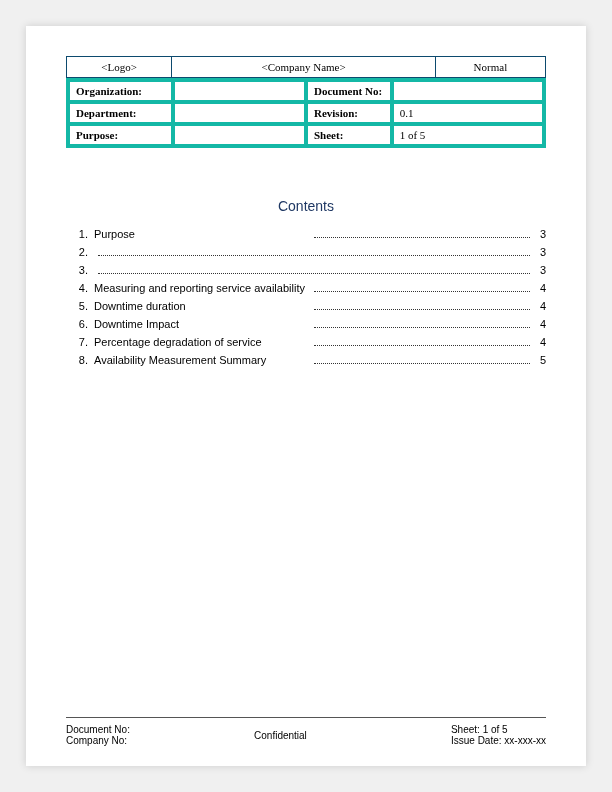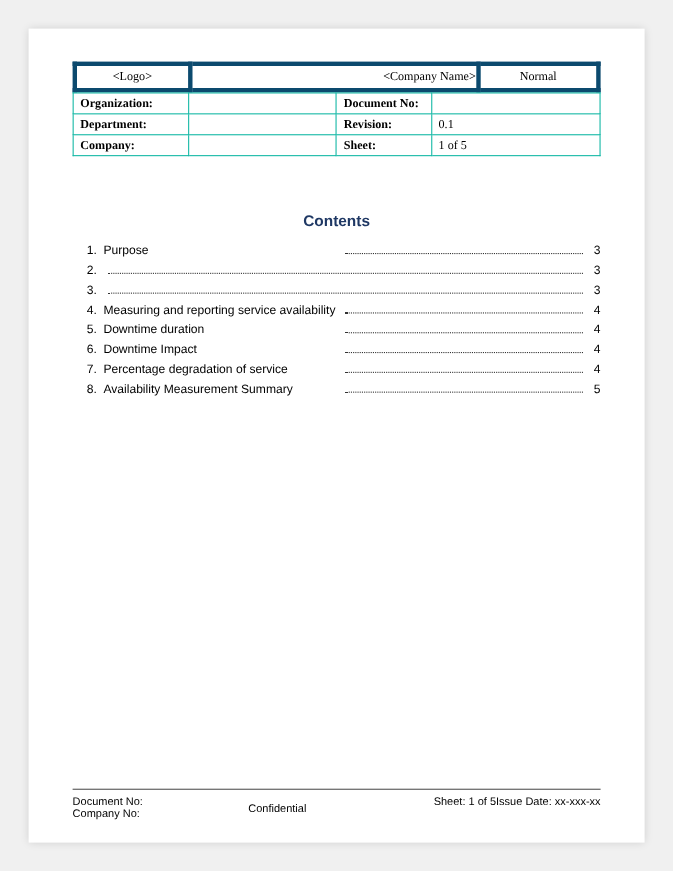--- a/index.html
+++ b/index.html
@@ -27,33 +27,33 @@
     }
 
     
     .header-table {
       width: 100%;
       border-collapse: collapse;
       margin-bottom: 0;
     }
 
     .header-table td {
-      border: 4px solid #0c4a6e;
+      border: 1px solid #0c4a6e;
       padding: 4px 0;
       font-size: 11px;
     }
 
     .header-table .logo-cell {
       width: 22%;
       text-align: center;
     }
 
     .header-table .company-cell {
       width: 55%;
-      text-align: right;
+      text-align: center;
     }
 
     .header-table .normal-cell {
       width: 23%;
       text-align: center;
     }
 
     
     .title-banner {
       background-color: #1f3864;
@@ -66,21 +66,21 @@
     }
 
     
     .info-table {
       width: 100%;
       border-collapse: collapse;
       margin-bottom: 20px;
     }
 
     .info-table td {
-      border: 1px solid #14b8a6;
+      border: 4px solid #14b8a6;
       padding: 3px 6px;
       font-size: 11px;
     }
 
     .info-table .label-cell {
       width: 22%;
       font-weight: bold;
     }
 
     .info-table .value-cell {
@@ -99,21 +99,21 @@
     
     .contents-section {
       flex: 1;
       padding-top: 30px;
     }
 
     .contents-title {
       text-align: center;
       color: #1f3864;
       font-size: 14px;
-      font-weight: bold;
+      font-weight: normal;
       margin-bottom: 14px;
       font-family: Arial, sans-serif;
     }
 
     .toc-list {
       list-style: none;
       padding: 0;
       margin: 0;
     }
 
@@ -162,23 +162,23 @@
       display: flex;
       flex-direction: column;
     }
 
     .footer-center {
       text-align: center;
       align-self: center;
     }
 
     .footer-right {
-      text-align: right;
-      display: flex;
-      flex-direction: row;
+      text-align: left;
+      display: flex;
+      flex-direction: column;
       margin-left: 20px;
     }
   </style>
 </head>
 <body>
 
 <div class="page">
 
   <table class="header-table">
     <tbody>
@@ -205,21 +205,21 @@
       <td class="label-cell2">Document No:</td>
       <td class="value-cell2"></td>
     </tr>
     <tr>
       <td class="label-cell">Department:</td>
       <td class="value-cell"></td>
       <td class="label-cell2">Revision:</td>
       <td class="value-cell2">0.1</td>
     </tr>
     <tr>
-      <td class="label-cell">Company:</td>
+      <td class="label-cell">Purpose:</td>
       <td class="value-cell"></td>
       <td class="label-cell2">Sheet:</td>
       <td class="value-cell2">1 of 5</td>
     </tr>
   </tbody>
     </table>
 
   <div class="contents-section">
     <div class="contents-title">Contents</div>
 

